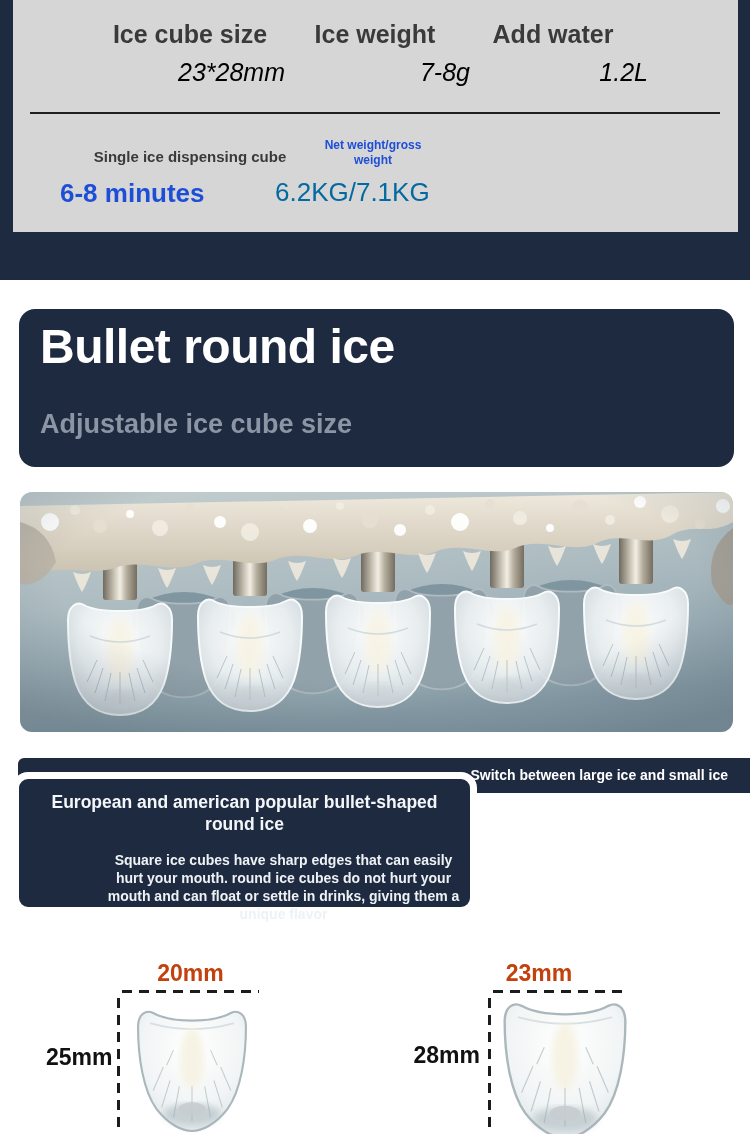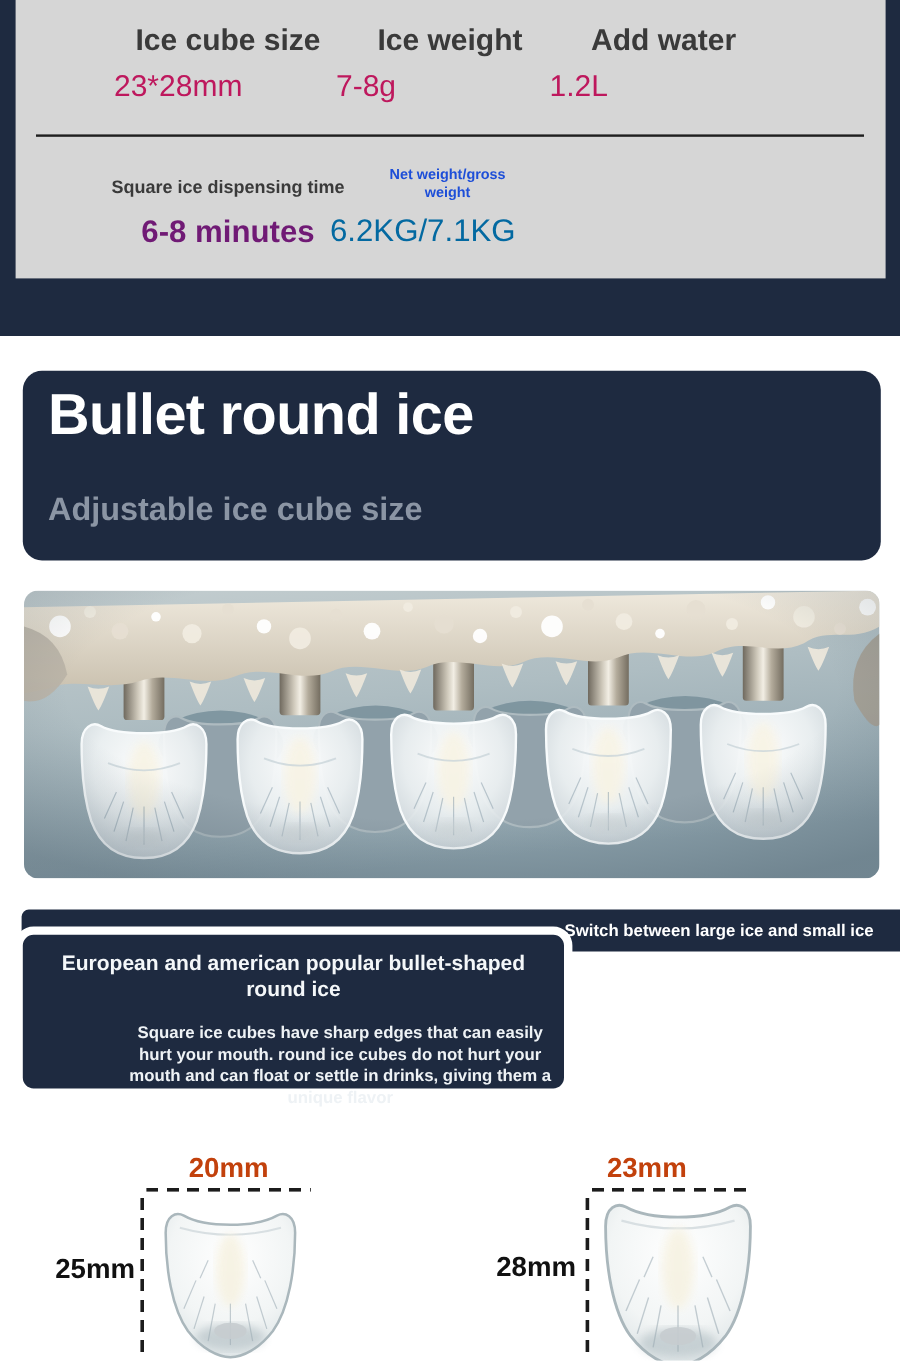--- a/index.html
+++ b/index.html
@@ -5,26 +5,26 @@
   html,body{margin:0;padding:0;background:#ffffff;}
   .page{
     position:relative;width:750px;height:1134px;overflow:hidden;
     background:#ffffff;font-family:"Liberation Sans",sans-serif;
     -webkit-font-smoothing:antialiased;
   }
   
   .top-band{position:absolute;left:0;top:0;width:750px;height:280px;background:#1e2a40;}
   .spec-card{position:absolute;left:13px;top:0;width:725px;height:232px;background:#d6d6d6;}
   .spec-label{position:absolute;font-weight:bold;color:#3a3a3a;font-size:25px;text-align:center;white-space:nowrap;}
-  .spec-value{position:absolute;color:#be185d;font-size:25px;text-align:left;white-space:nowrap;}
+  .spec-value{position:absolute;color:#000000;font-size:25px;text-align:right;white-space:nowrap;font-style:italic;}
   .col1{left:82px;width:190px;} .col2{left:267px;width:190px;} .col3{left:445px;width:190px;}
   .row-label{top:20px;} .row-value{top:58px;}
   .spec-divider{position:absolute;left:17px;top:112px;width:690px;height:2px;background:#1f1f1f;}
   .dispense-label{position:absolute;left:47px;top:148px;width:260px;font-size:15px;font-weight:bold;color:#3a3a3a;text-align:center;}
-  .dispense-value{position:absolute;left:47px;top:178px;width:260px;font-size:26px;font-weight:bold;color:#701a75;text-align:center;}
+  .dispense-value{position:absolute;left:47px;top:178px;width:260px;font-size:26px;font-weight:bold;color:#1d4ed8;text-align:left;}
   .netweight-label{position:absolute;left:300px;top:138px;width:120px;font-size:12px;font-weight:bold;color:#1d4ed8;text-align:center;line-height:1.25;}
   .netweight-value{position:absolute;left:262px;top:177px;width:200px;font-size:26px;color:#0369a1;text-align:left;white-space:nowrap;}
   
   .hero-card{position:absolute;left:19px;top:309px;width:715px;height:158px;background:#1e2a40;border-radius:16px;}
   .hero-title{position:absolute;left:21px;top:10px;font-size:48px;font-weight:bold;color:#ffffff;letter-spacing:-0.5px;white-space:nowrap;}
   .hero-subtitle{position:absolute;left:21px;top:100px;font-size:27px;font-weight:bold;color:#8b95a4;white-space:nowrap;}
   
   .photo{position:absolute;left:20px;top:492px;width:713px;height:240px;border-radius:12px;overflow:hidden;}
   .photo svg{display:block;}
   
@@ -56,21 +56,21 @@
   <div class="top-band"></div>
 
   <section class="spec-card">
     <div class="spec-label col1 row-label">Ice cube size</div>
     <div class="spec-label col2 row-label">Ice weight</div>
     <div class="spec-label col3 row-label">Add water</div>
     <div class="spec-value col1 row-value">23*28mm</div>
     <div class="spec-value col2 row-value">7-8g</div>
     <div class="spec-value col3 row-value">1.2L</div>
     <div class="spec-divider"></div>
-    <div class="dispense-label">Square ice dispensing time</div>
+    <div class="dispense-label">Single ice dispensing cube</div>
     <div class="dispense-value">6-8 minutes</div>
     <div class="netweight-label">Net weight/gross weight</div>
     <div class="netweight-value">6.2KG/7.1KG</div>
   </section>
 
   <section class="hero-card">
     <div class="hero-title">Bullet round ice</div>
     <div class="hero-subtitle">Adjustable ice cube size</div>
   </section>
 

